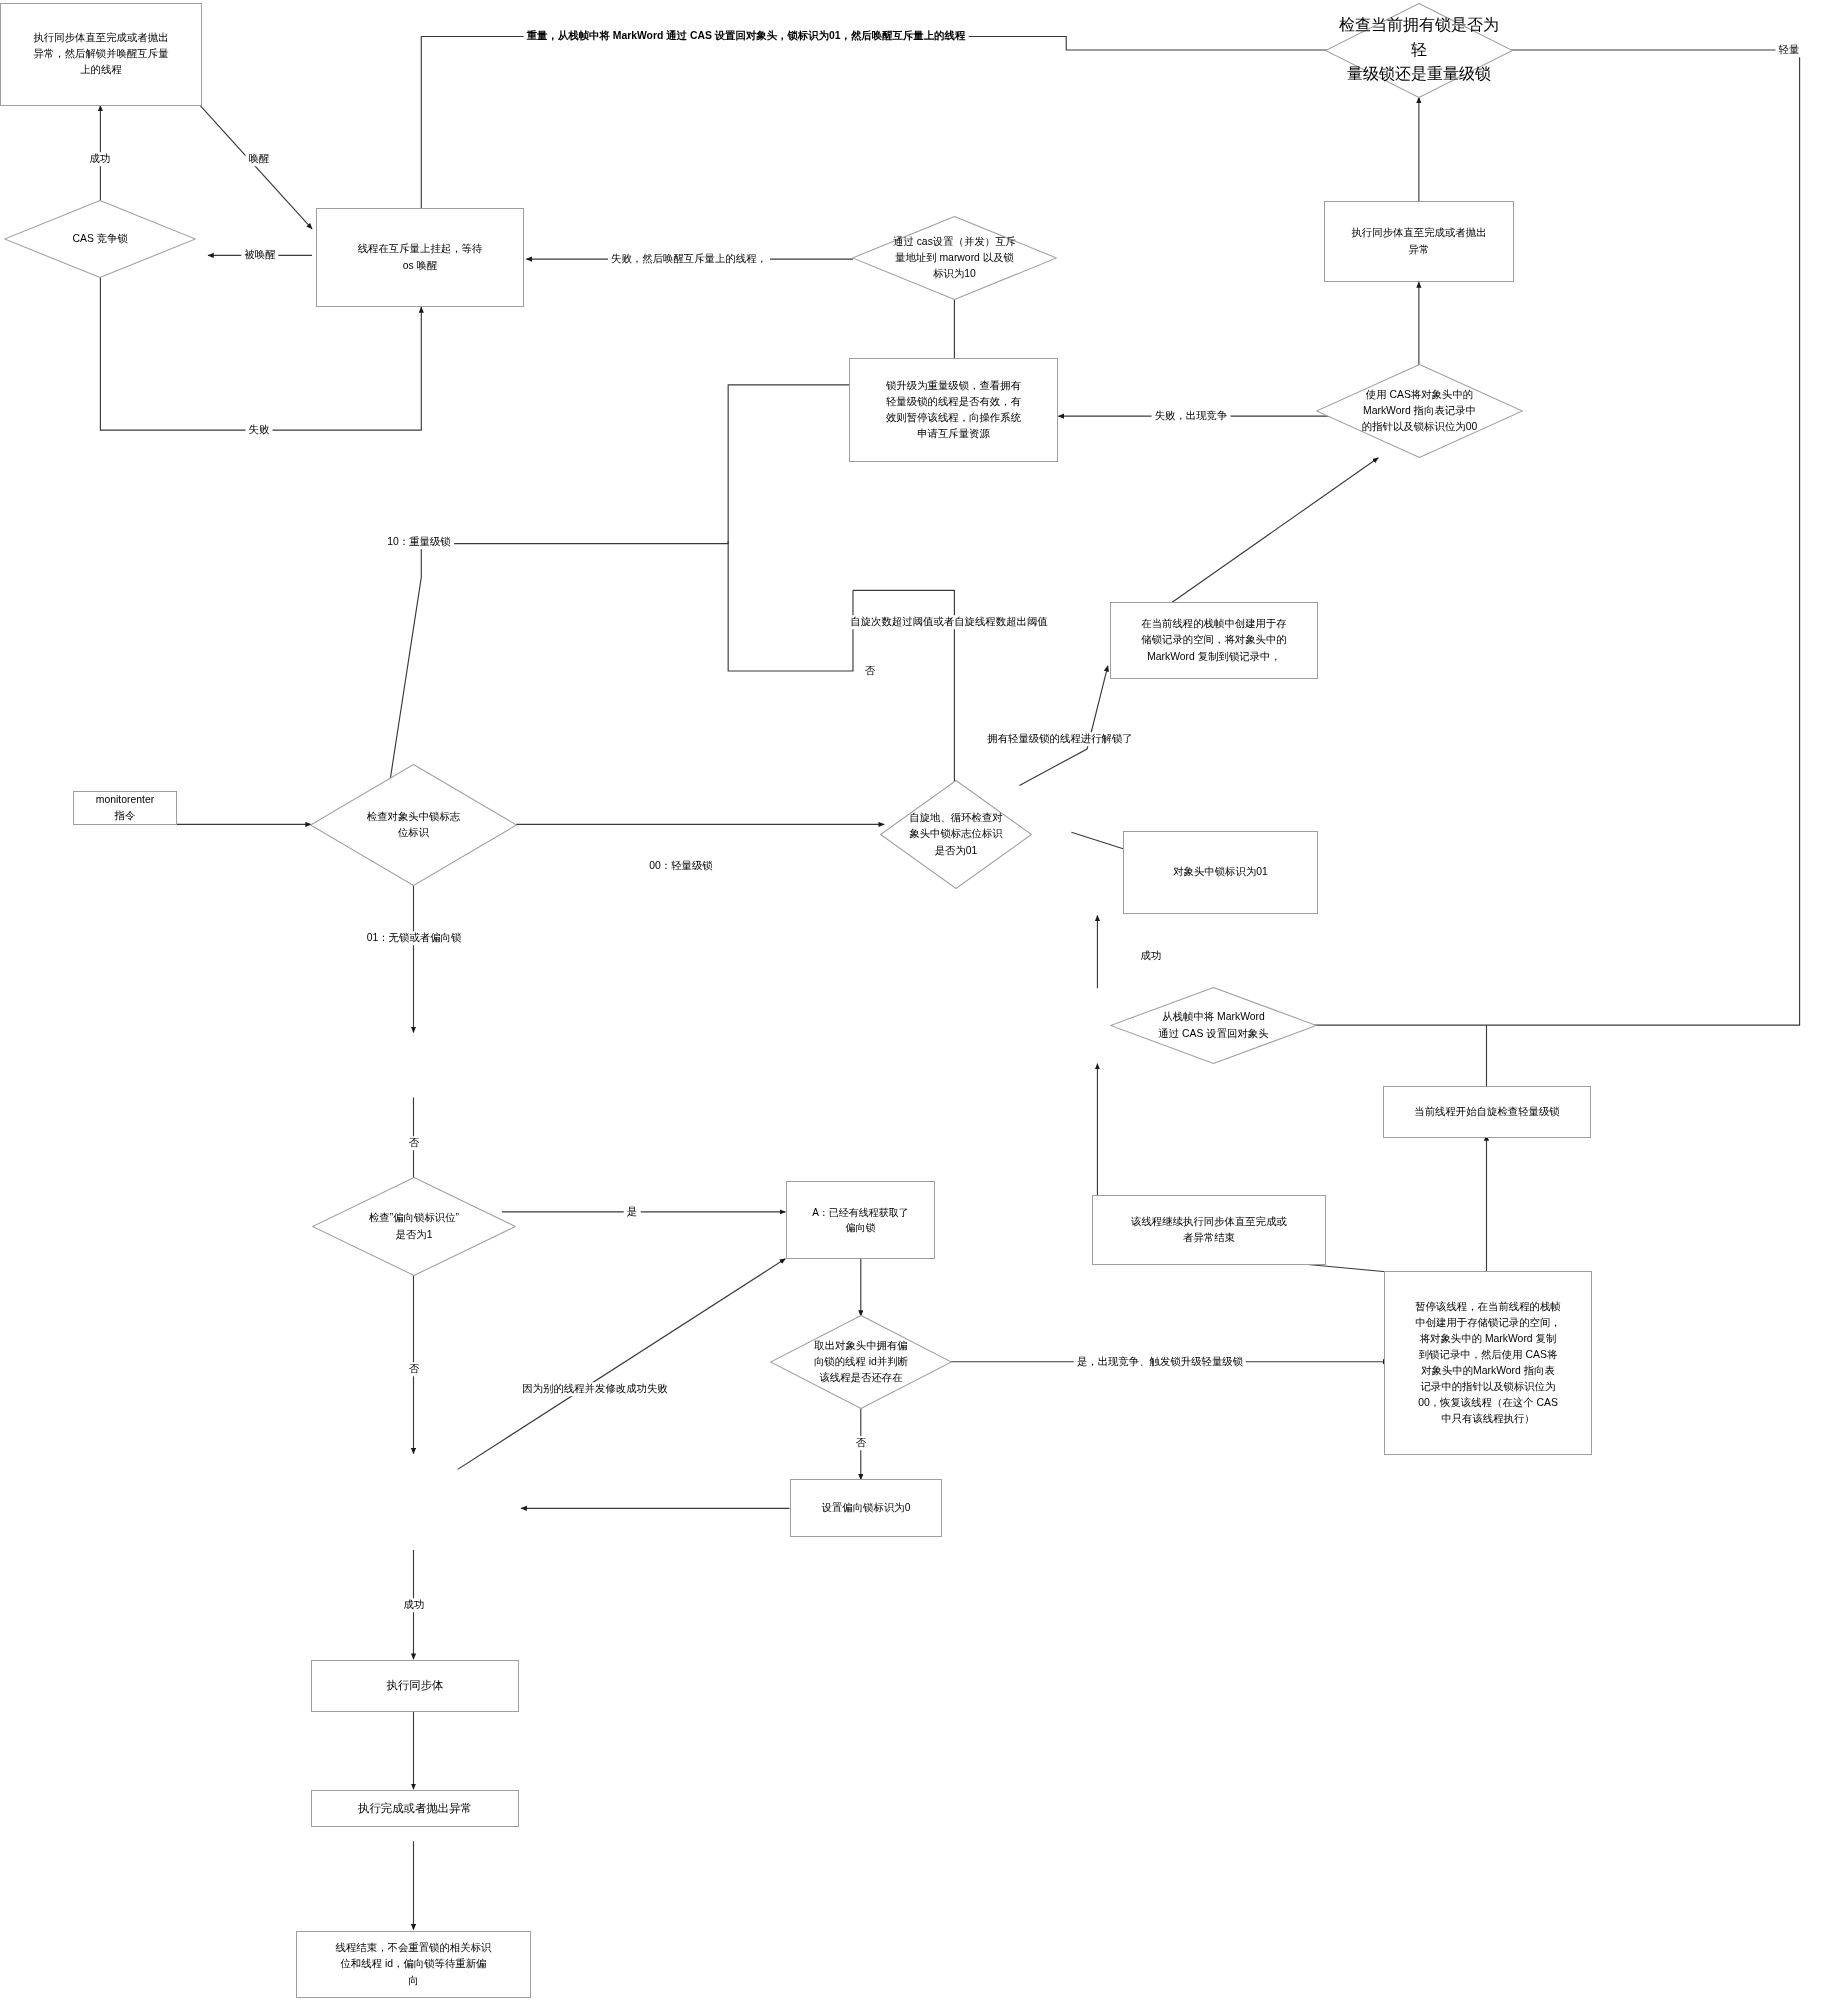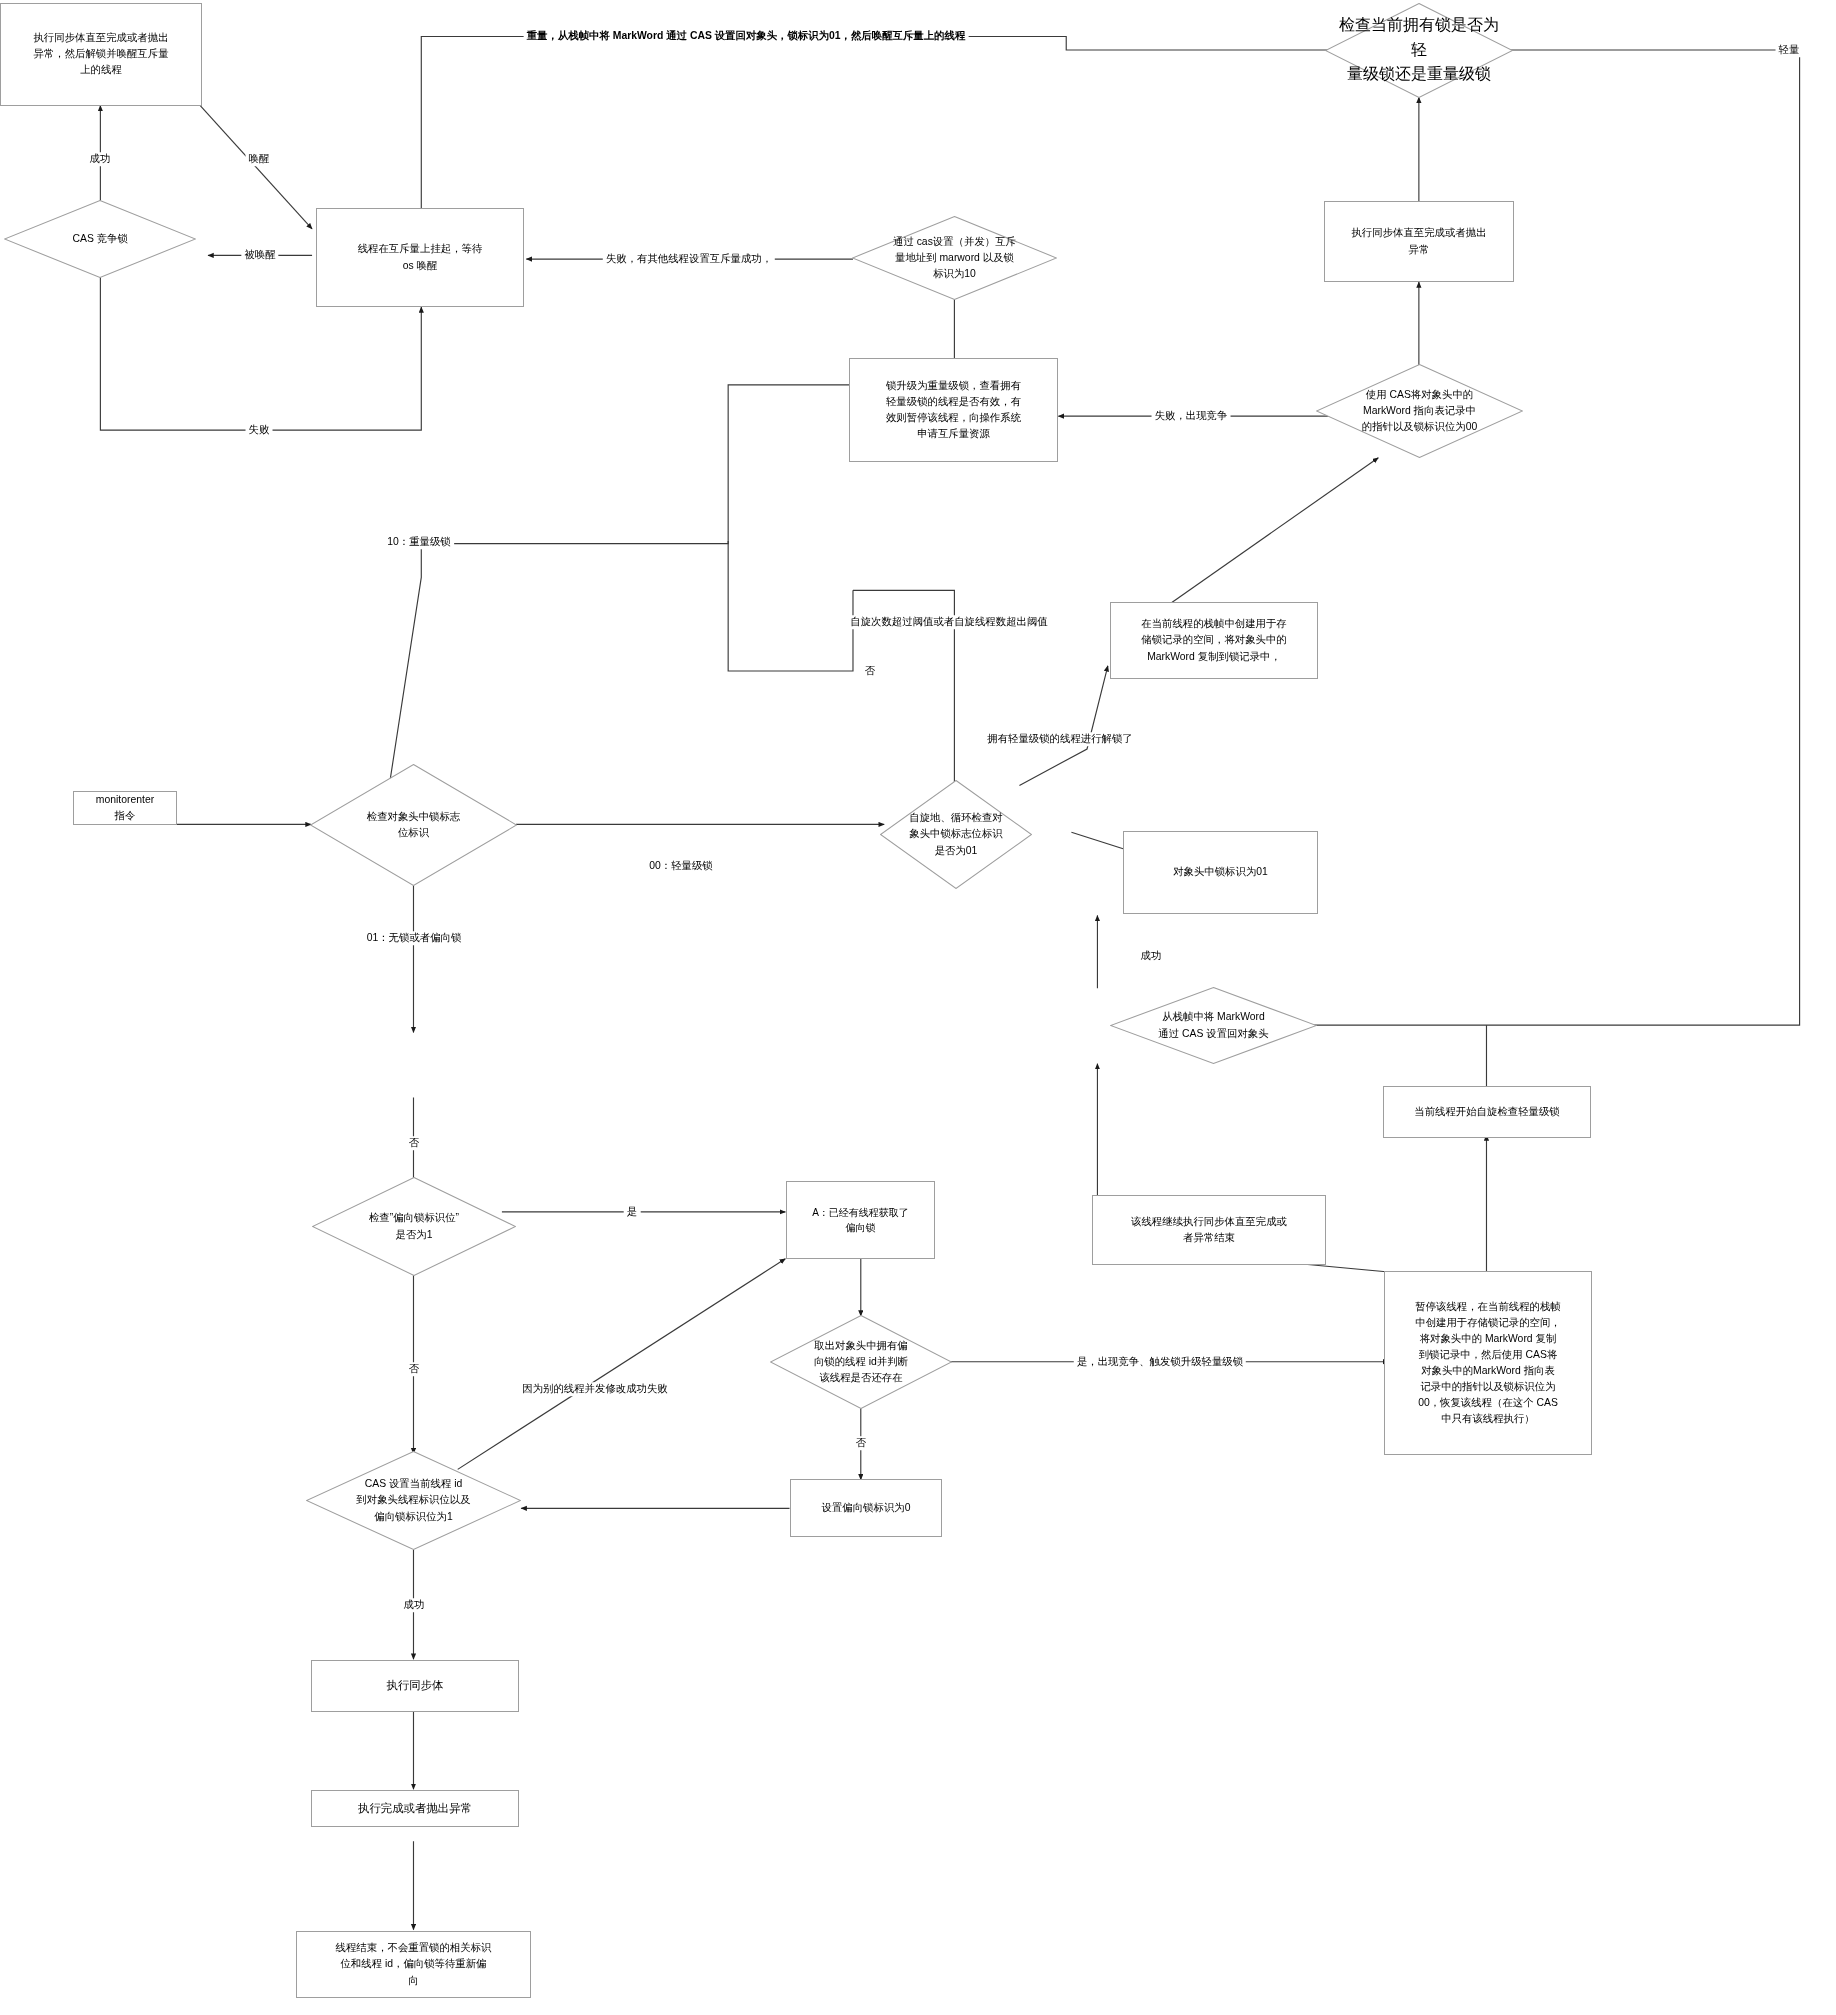--- a/index.html
+++ b/index.html
@@ -278,28 +278,20 @@
     <span>暂停该线程，在当前线程的栈帧
 中创建用于存储锁记录的空间，
 将对象头中的 MarkWord 复制
 到锁记录中，然后使用 CAS将
 对象头中的MarkWord 指向表
 记录中的指针以及锁标识位为
 00，恢复该线程（在这个 CAS
 中只有该线程执行）</span>
   </div>
 
-  <div class="node diamond" style="left:306px;top:1451px;width:215px;height:99px;font-size:10.4px;">
-    <svg class="dshape" viewBox="0 0 414 190" preserveAspectRatio="none">
-      <polygon points="207,1 413,95 207,189 1,95" fill="#ffffff" stroke="#9e9e9e" stroke-width="2"></polygon>
-    </svg>
-    <span class="dlabel">CAS 设置当前线程 id
-到对象头线程标识位以及
-偏向锁标识位为1</span>
-  </div>
 
   <div class="node box" style="left:790px;top:1479px;width:152px;height:58px;font-size:10.4px;">
     <span>设置偏向锁标识为0</span>
   </div>
 
   <div class="node box" style="left:311px;top:1660px;width:208px;height:52px;font-size:11.4px;">
     <span>执行同步体</span>
   </div>
 
   <div class="node box" style="left:311px;top:1790px;width:208px;height:37px;font-size:11.4px;">
@@ -317,21 +309,21 @@
   <div class="elabel center" style="left:259px;top:159px;font-size:10.4px;">唤醒</div>
 
   <div class="elabel center" style="left:260px;top:255px;font-size:10.4px;">被唤醒</div>
 
   <div class="elabel center" style="left:259px;top:430px;font-size:10.4px;">失败</div>
 
   <div class="elabel center" style="left:746px;top:36px;font-size:10.4px;font-weight:bold;">重量，从栈帧中将 MarkWord 通过 CAS 设置回对象头，锁标识为01，然后唤醒互斥量上的线程</div>
 
   <div class="elabel center" style="left:1789px;top:50px;font-size:10.4px;">轻量</div>
 
-  <div class="elabel center" style="left:689px;top:259px;font-size:10.4px;">失败，有其他线程设置互斥量成功，</div>
+  <div class="elabel center" style="left:689px;top:259px;font-size:10.4px;">失败，然后唤醒互斥量上的线程，</div>
 
   <div class="elabel center" style="left:1191px;top:416px;font-size:10.4px;">失败，出现竞争</div>
 
   <div class="elabel center" style="left:419px;top:542px;font-size:10.4px;">10：重量级锁</div>
 
   <div class="elabel center" style="left:949px;top:622px;font-size:10.4px;">自旋次数超过阈值或者自旋线程数超出阈值</div>
 
   <div class="elabel center" style="left:870px;top:671px;font-size:10.4px;">否</div>
 
   <div class="elabel center" style="left:681px;top:824px;font-size:10.4px;margin-top:42px;">00：轻量级锁</div>

